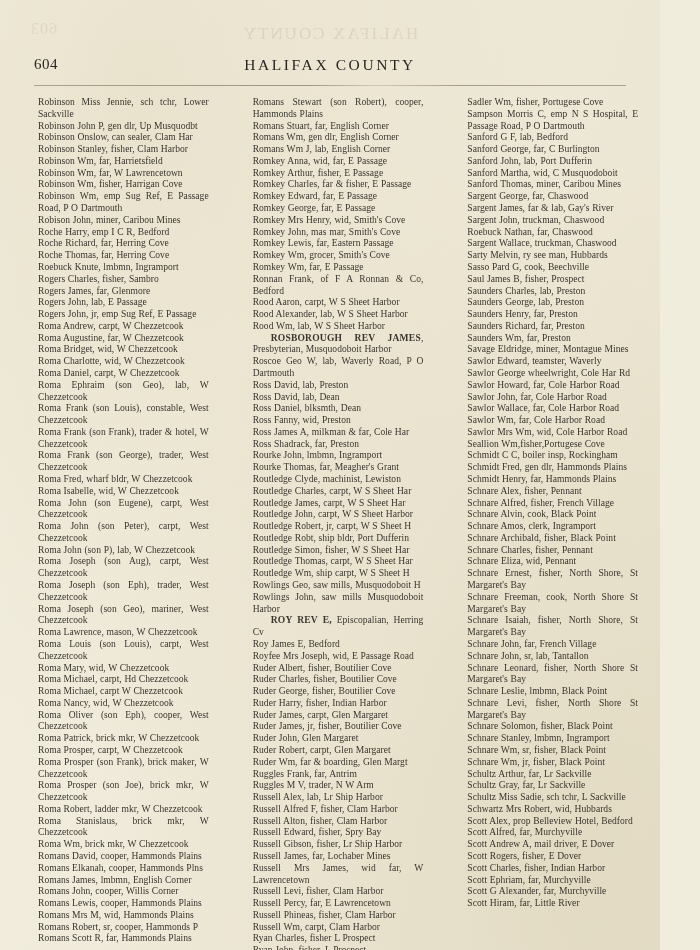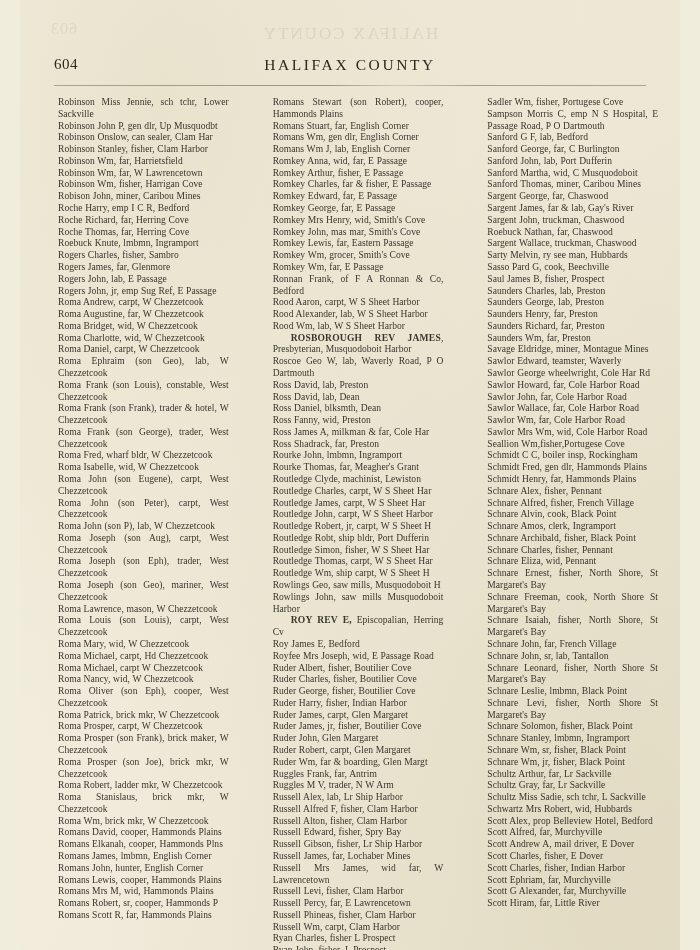--- a/index.html
+++ b/index.html
@@ -17,21 +17,20 @@
   }
   .page {
     position: relative;
     width: 660px;
     height: 950px;
     box-sizing: border-box;
     background:
       radial-gradient(ellipse at 20% 10%, rgba(214,203,170,0.30), rgba(214,203,170,0) 58%),
       radial-gradient(ellipse at 88% 92%, rgba(205,192,158,0.28), rgba(205,192,158,0) 60%),
       linear-gradient(105deg, #f3efe0 0%, #efead9 45%, #eae4d0 100%);
-    margin-left: 20px;
   }
   
   .ghost-head {
     position: absolute;
     top: 24px;
     left: 0;
     right: 0;
     text-align: center;
     font-size: 17px;
     letter-spacing: 2px;
@@ -145,20 +144,21 @@
 
   <div class="columns">
     <div class="column">
         <p class="entry"><span>Robinson Miss Jennie, sch tchr, Lower Sackville</span></p>
         <p class="entry"><span>Robinson John P, gen dlr, Up Musquodbt</span></p>
         <p class="entry"><span>Robinson Onslow, can sealer, Clam Har</span></p>
         <p class="entry"><span>Robinson Stanley, fisher, Clam Harbor</span></p>
         <p class="entry"><span>Robinson Wm, far, Harrietsfield</span></p>
         <p class="entry"><span>Robinson Wm, far, W Lawrencetown</span></p>
         <p class="entry"><span>Robinson Wm, fisher, Harrigan Cove</span></p>
+        <p class="entry"><span>Robinson Wm, emp Sug Ref, E Passage Road, P O Dartmouth</span></p>
         <p class="entry"><span>Robison John, miner, Caribou Mines</span></p>
         <p class="entry"><span>Roche Harry, emp I C R, Bedford</span></p>
         <p class="entry"><span>Roche Richard, far, Herring Cove</span></p>
         <p class="entry"><span>Roche Thomas, far, Herring Cove</span></p>
         <p class="entry"><span>Roebuck Knute, lmbmn, Ingramport</span></p>
         <p class="entry"><span>Rogers Charles, fisher, Sambro</span></p>
         <p class="entry"><span>Rogers James, far, Glenmore</span></p>
         <p class="entry"><span>Rogers John, lab, E Passage</span></p>
         <p class="entry"><span>Rogers John, jr, emp Sug Ref, E Passage</span></p>
         <p class="entry"><span>Roma Andrew, carpt, W Chezzetcook</span></p>
@@ -188,21 +188,21 @@
         <p class="entry"><span>Roma Patrick, brick mkr, W Chezzetcook</span></p>
         <p class="entry"><span>Roma Prosper, carpt, W Chezzetcook</span></p>
         <p class="entry"><span>Roma Prosper (son Frank), brick maker, W Chezzetcook</span></p>
         <p class="entry"><span>Roma Prosper (son Joe), brick mkr, W Chezzetcook</span></p>
         <p class="entry"><span>Roma Robert, ladder mkr, W Chezzetcook</span></p>
         <p class="entry"><span>Roma Stanislaus, brick mkr, W Chezzetcook</span></p>
         <p class="entry"><span>Roma Wm, brick mkr, W Chezzetcook</span></p>
         <p class="entry"><span>Romans David, cooper, Hammonds Plains</span></p>
         <p class="entry"><span>Romans Elkanah, cooper, Hammonds Plns</span></p>
         <p class="entry"><span>Romans James, lmbmn, English Corner</span></p>
-        <p class="entry"><span>Romans John, hunter, English Corner</span></p>
+        <p class="entry"><span>Romans John, cooper, Willis Corner</span></p>
         <p class="entry"><span>Romans Lewis, cooper, Hammonds Plains</span></p>
         <p class="entry"><span>Romans Mrs M, wid, Hammonds Plains</span></p>
         <p class="entry"><span>Romans Robert, sr, cooper, Hammonds P</span></p>
         <p class="entry"><span>Romans Scott R, far, Hammonds Plains</span></p>
       </div>
     <div class="column">
         <p class="entry"><span>Romans Stewart  (son Robert), cooper, Hammonds Plains</span></p>
         <p class="entry"><span>Romans Stuart, far, English Corner</span></p>
         <p class="entry"><span>Romans Wm, gen dlr, English Corner</span></p>
         <p class="entry"><span>Romans Wm J, lab, English Corner</span></p>
@@ -325,21 +325,21 @@
         <p class="entry"><span>Schnare Stanley, lmbmn, Ingramport</span></p>
         <p class="entry"><span>Schnare Wm, sr, fisher, Black Point</span></p>
         <p class="entry"><span>Schnare Wm, jr, fisher, Black Point</span></p>
         <p class="entry"><span>Schultz Arthur, far, Lr Sackville</span></p>
         <p class="entry"><span>Schultz Gray, far, Lr Sackville</span></p>
         <p class="entry"><span>Schultz Miss Sadie, sch tchr, L Sackville</span></p>
         <p class="entry"><span>Schwartz Mrs Robert, wid, Hubbards</span></p>
         <p class="entry"><span>Scott Alex, prop Belleview Hotel, Bedford</span></p>
         <p class="entry"><span>Scott Alfred, far, Murchyville</span></p>
         <p class="entry"><span>Scott Andrew A, mail driver, E Dover</span></p>
-        <p class="entry"><span>Scott Charles, fisher, E Dover</span></p>
+        <p class="entry"><span>Scott Rogers, fisher, E Dover</span></p>
         <p class="entry"><span>Scott Charles, fisher, Indian Harbor</span></p>
         <p class="entry"><span>Scott Ephriam, far, Murchyville</span></p>
         <p class="entry"><span>Scott G Alexander, far, Murchyville</span></p>
         <p class="entry"><span>Scott Hiram, far, Little River</span></p>
       </div>
   </div>
 
 </div>
 
 </body></html>

